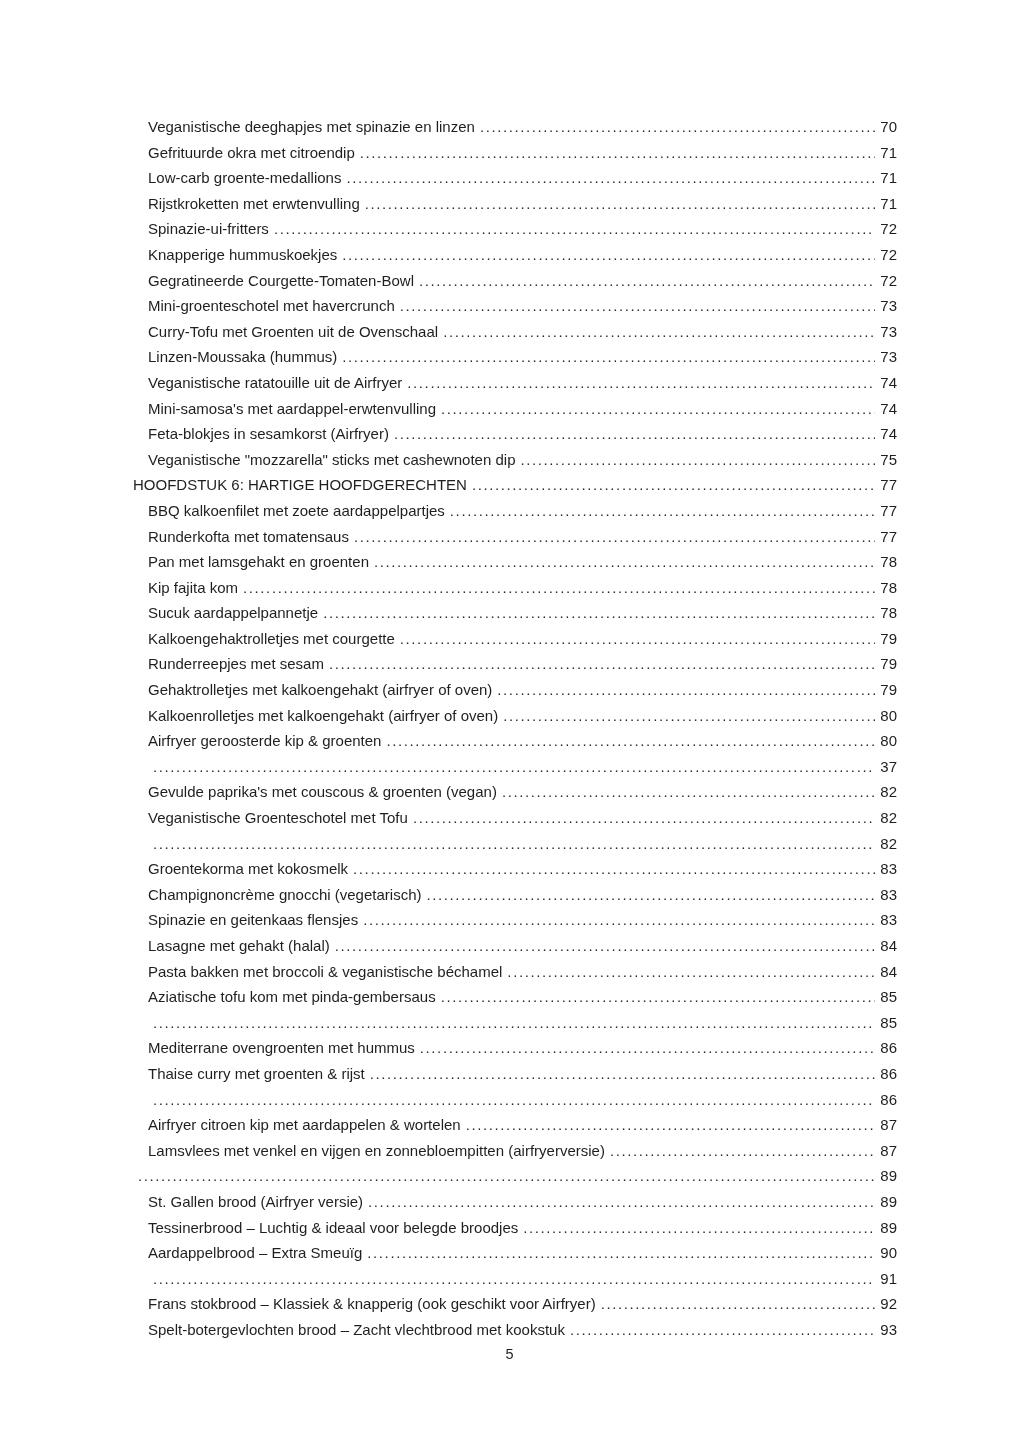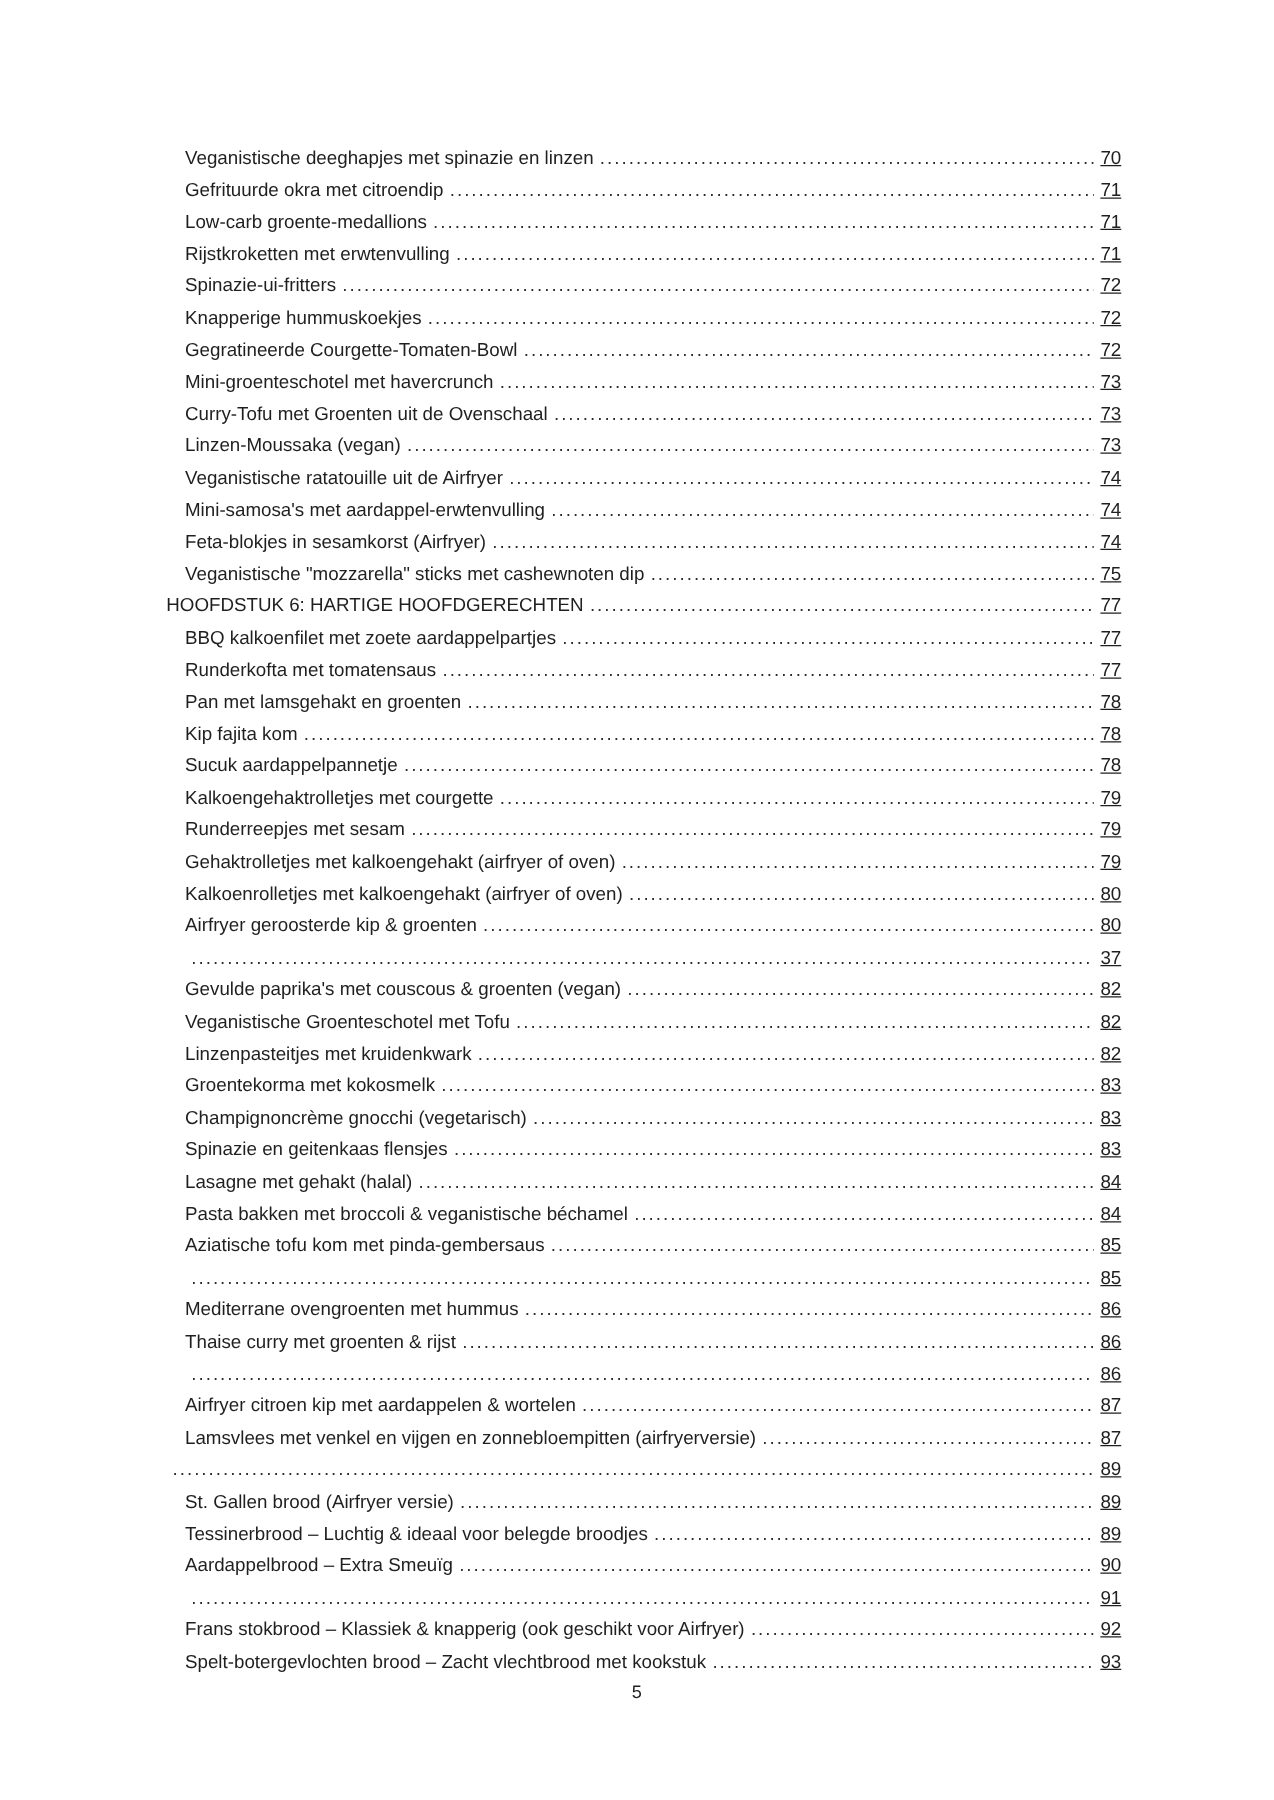--- a/index.html
+++ b/index.html
@@ -42,21 +42,20 @@
     margin: 0 5px 0 5px;
     color: #2b2b2b;
   }
   .toc-dots::after {
     content: "....................................................................................................................................................................................................................................................................................................";
     letter-spacing: 1.6px;
   }
   .toc-page {
     flex: none;
     text-align: right;
-    text-decoration: underline;
   }
   .page-footer {
     position: absolute;
     top: 1344px;
     left: 0;
     width: 1019px;
     text-align: center;
     font-size: 14.5px;
     line-height: 20px;
     color: #1f1f1f;
@@ -106,21 +105,21 @@
     <span class="toc-label">Mini-groenteschotel met havercrunch</span>
     <span class="toc-dots"></span>
     <span class="toc-page">73</span>
   </div>
       <div class="toc-row level-2">
     <span class="toc-label">Curry-Tofu met Groenten uit de Ovenschaal</span>
     <span class="toc-dots"></span>
     <span class="toc-page">73</span>
   </div>
       <div class="toc-row level-2">
-    <span class="toc-label">Linzen-Moussaka (vegan)</span>
+    <span class="toc-label">Linzen-Moussaka (hummus)</span>
     <span class="toc-dots"></span>
     <span class="toc-page">73</span>
   </div>
       <div class="toc-row level-2">
     <span class="toc-label">Veganistische ratatouille uit de Airfryer</span>
     <span class="toc-dots"></span>
     <span class="toc-page">74</span>
   </div>
       <div class="toc-row level-2">
     <span class="toc-label">Mini-samosa's met aardappel-erwtenvulling</span>
@@ -200,21 +199,20 @@
     <span class="toc-label">Gevulde paprika's met couscous &amp; groenten (vegan)</span>
     <span class="toc-dots"></span>
     <span class="toc-page">82</span>
   </div>
       <div class="toc-row level-2">
     <span class="toc-label">Veganistische Groenteschotel met Tofu</span>
     <span class="toc-dots"></span>
     <span class="toc-page">82</span>
   </div>
       <div class="toc-row level-2">
-    <span class="toc-label">Linzenpasteitjes met kruidenkwark</span>
     <span class="toc-dots"></span>
     <span class="toc-page">82</span>
   </div>
       <div class="toc-row level-2">
     <span class="toc-label">Groentekorma met kokosmelk</span>
     <span class="toc-dots"></span>
     <span class="toc-page">83</span>
   </div>
       <div class="toc-row level-2">
     <span class="toc-label">Champignoncrème gnocchi (vegetarisch)</span>

